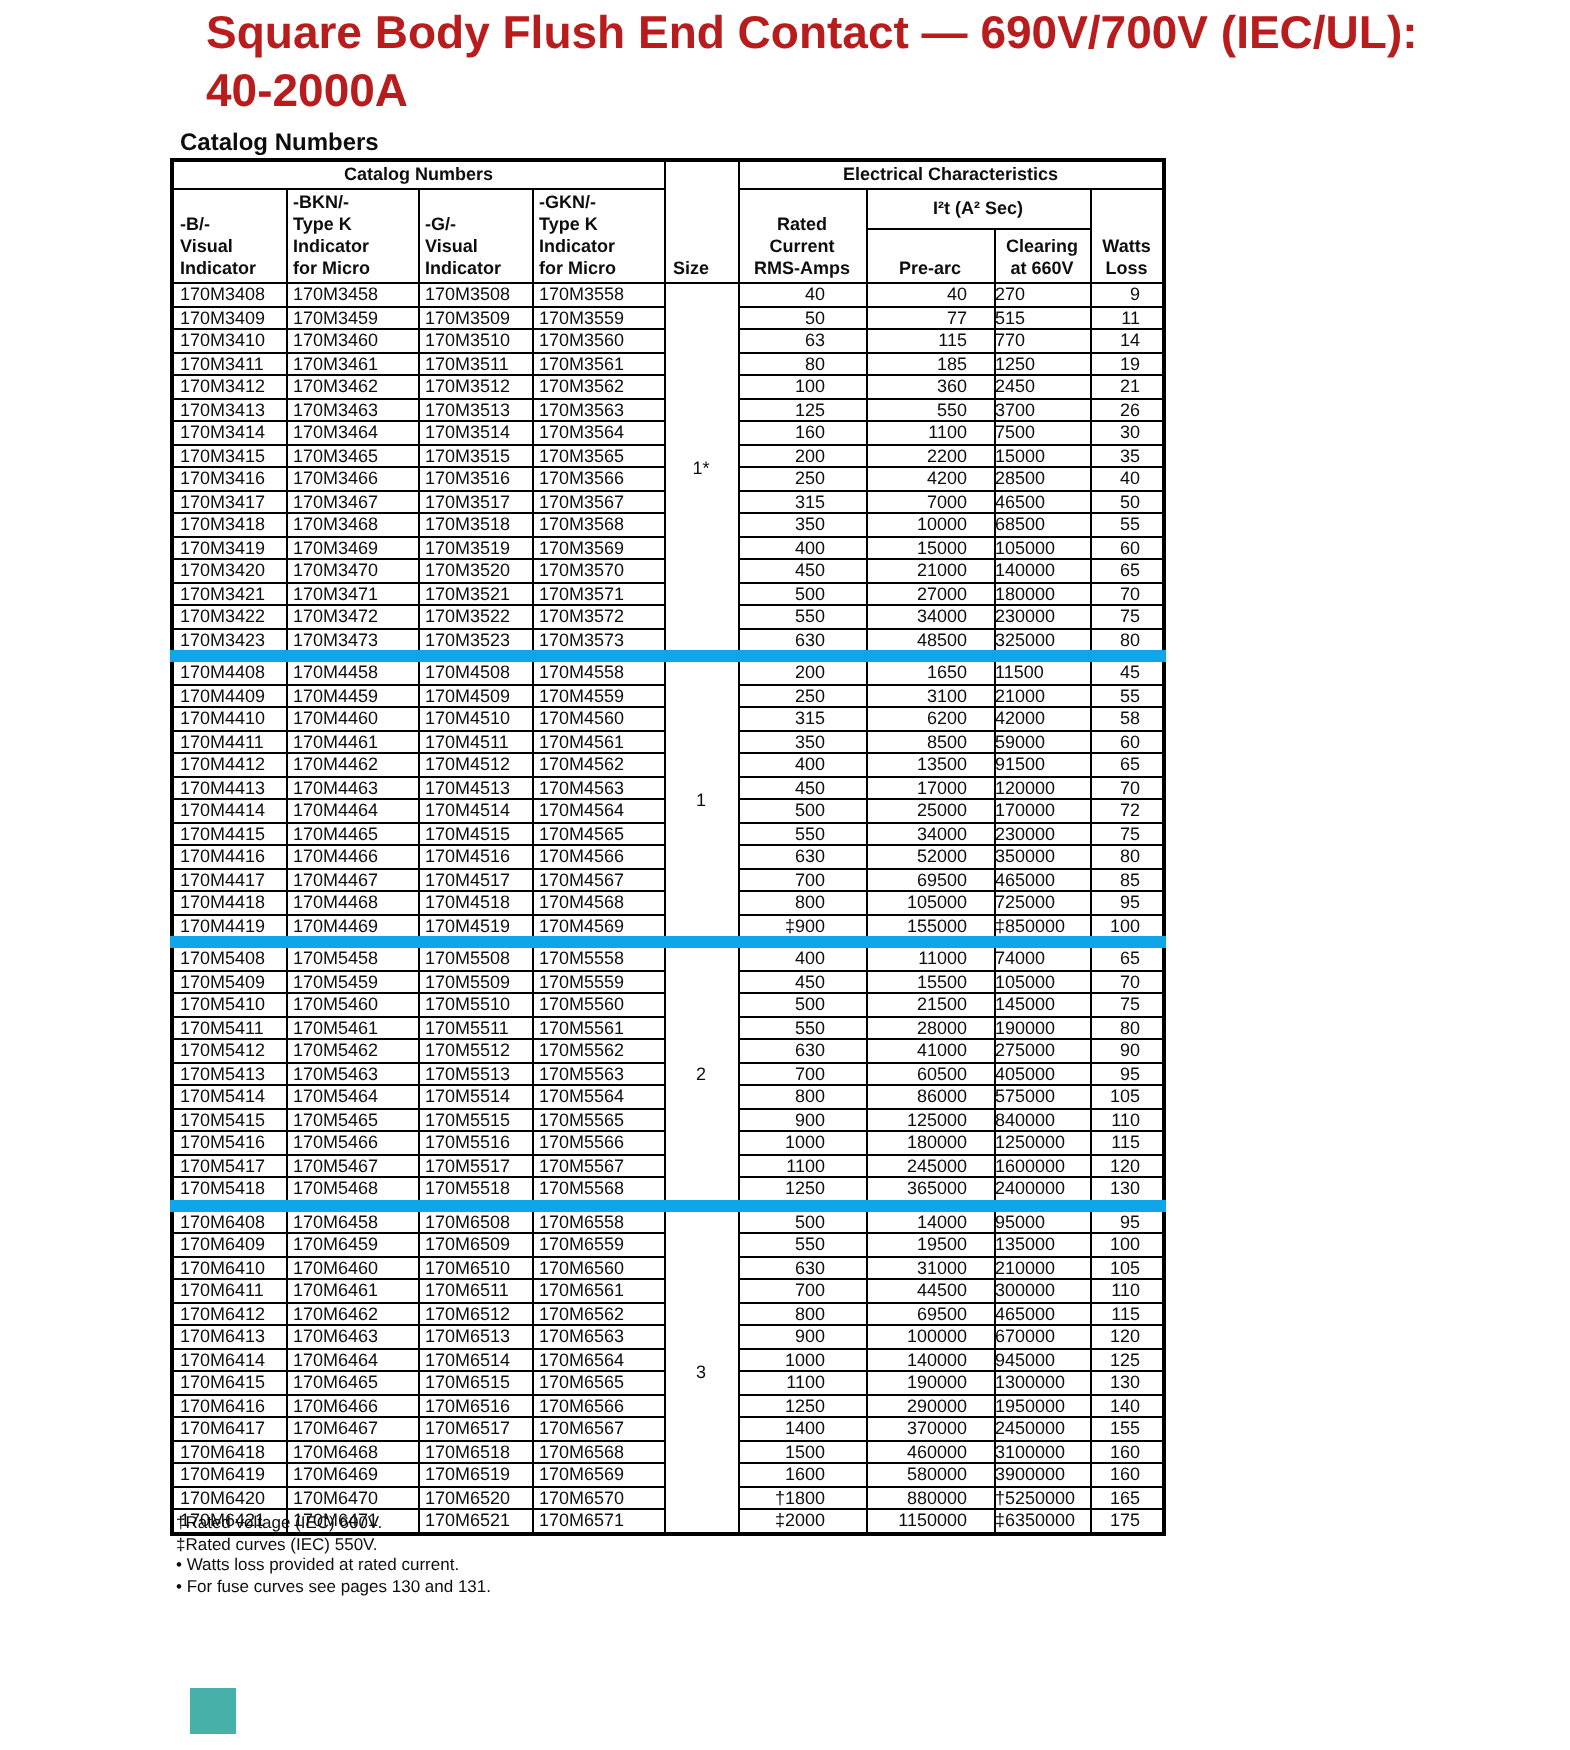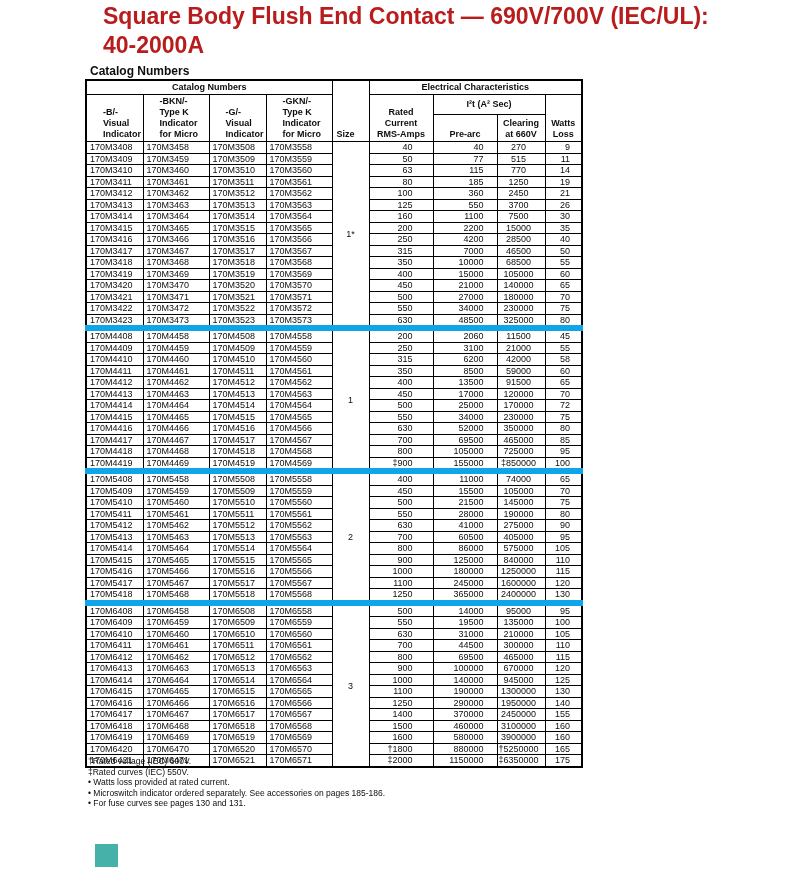--- a/index.html
+++ b/index.html
@@ -20,36 +20,36 @@
   col.c-b{width:57px;}col.c-bkn{width:66px;}col.c-g{width:57px;}col.c-gkn{width:66px;}
   col.c-size{width:37px;}col.c-rated{width:64px;}col.c-prearc{width:64px;}
   col.c-clear{width:48px;}col.c-watts{width:37px;}
   th,td{border:1px solid #000;margin:0;}
   table{border:2px solid #000;}
   th{
     font-weight:bold;font-size:9px;line-height:11px;padding:1px 2px;
     white-space:pre-line;vertical-align:bottom;color:#0d0d0d;
   }
   .th-group{text-align:center;vertical-align:middle;height:10px;}
-  .th-cat{text-align:left;padding-left:16px;padding-bottom:1px;}
+  .th-cat{text-align:left;padding-left:3px;padding-bottom:1px;}
   .th-size{text-align:left;padding-left:4px;}
   .th-center{text-align:center;margin-left:47px;}
   .th-i2t{text-align:center;vertical-align:middle;height:9px;margin-left:24px;}
   .th-sub{text-align:center;vertical-align:bottom;height:24px;}
   tr.hr2 th{height:12px;}
   tr.hr3 th{height:11px;}
   tbody td{
     height:10.5px;font-size:9px;line-height:10px;padding:0;
     color:#0d0d0d;white-space:nowrap;overflow:hidden;
   }
   td.cat{text-align:left;padding-left:3px;}
   td.size-cell{text-align:center;vertical-align:middle;font-size:9px;}
   td.num-rated{text-align:right;padding-right:20px;}
   td.num-prearc{text-align:right;padding-right:13px;}
-  td.num-clearing{text-align:center;padding-right:5px;margin-top:31px;}
+  td.num-clearing{text-align:left;padding-right:5px;margin-top:31px;}
   td.num-watts{text-align:right;padding-right:11px;}
   tr.group-start td{border-top:6px solid #0ea5e9;}
   .footnotes{
     position:absolute;left:88px;top:756px;width:480px;
     font-size:8.5px;line-height:10.5px;color:#0d0d0d;
   }
   .footnote-line{white-space:pre;}
   .corner-marker{
     position:absolute;left:95px;top:844px;width:23px;height:23px;
   }
@@ -273,21 +273,21 @@
           <td class="num-clearing">325000</td>
           <td class="num-watts">80</td>
         </tr>
         <tr class="group-start">
           <td class="cat">170M4408</td>
           <td class="cat">170M4458</td>
           <td class="cat">170M4508</td>
           <td class="cat">170M4558</td>
           <td class="size-cell" rowspan="12">1</td>
           <td class="num-rated">200</td>
-          <td class="num-prearc">2060</td>
+          <td class="num-prearc">1650</td>
           <td class="num-clearing">11500</td>
           <td class="num-watts">45</td>
         </tr>
         <tr>
           <td class="cat">170M4409</td>
           <td class="cat">170M4459</td>
           <td class="cat">170M4509</td>
           <td class="cat">170M4559</td>
           <td class="num-rated">250</td>
           <td class="num-prearc">3100</td>
@@ -647,17 +647,16 @@
           <td class="num-watts">175</td>
         </tr>
       </tbody>
   </table>
 </div>
 
 <div class="footnotes">
   <div class="footnote-line">†Rated voltage (IEC) 600V.</div>
   <div class="footnote-line">‡Rated curves (IEC) 550V.</div>
   <div class="footnote-line">• Watts loss provided at rated current.</div>
-  <div class="footnote-line">• Microswitch indicator ordered separately. See accessories on pages 185-186.</div>
   <div class="footnote-line">• For fuse curves see pages 130 and 131.</div>
 </div>
 
 <div class="corner-marker" style="background: rgb(69, 177, 168);"></div>
 
 </body></html>

